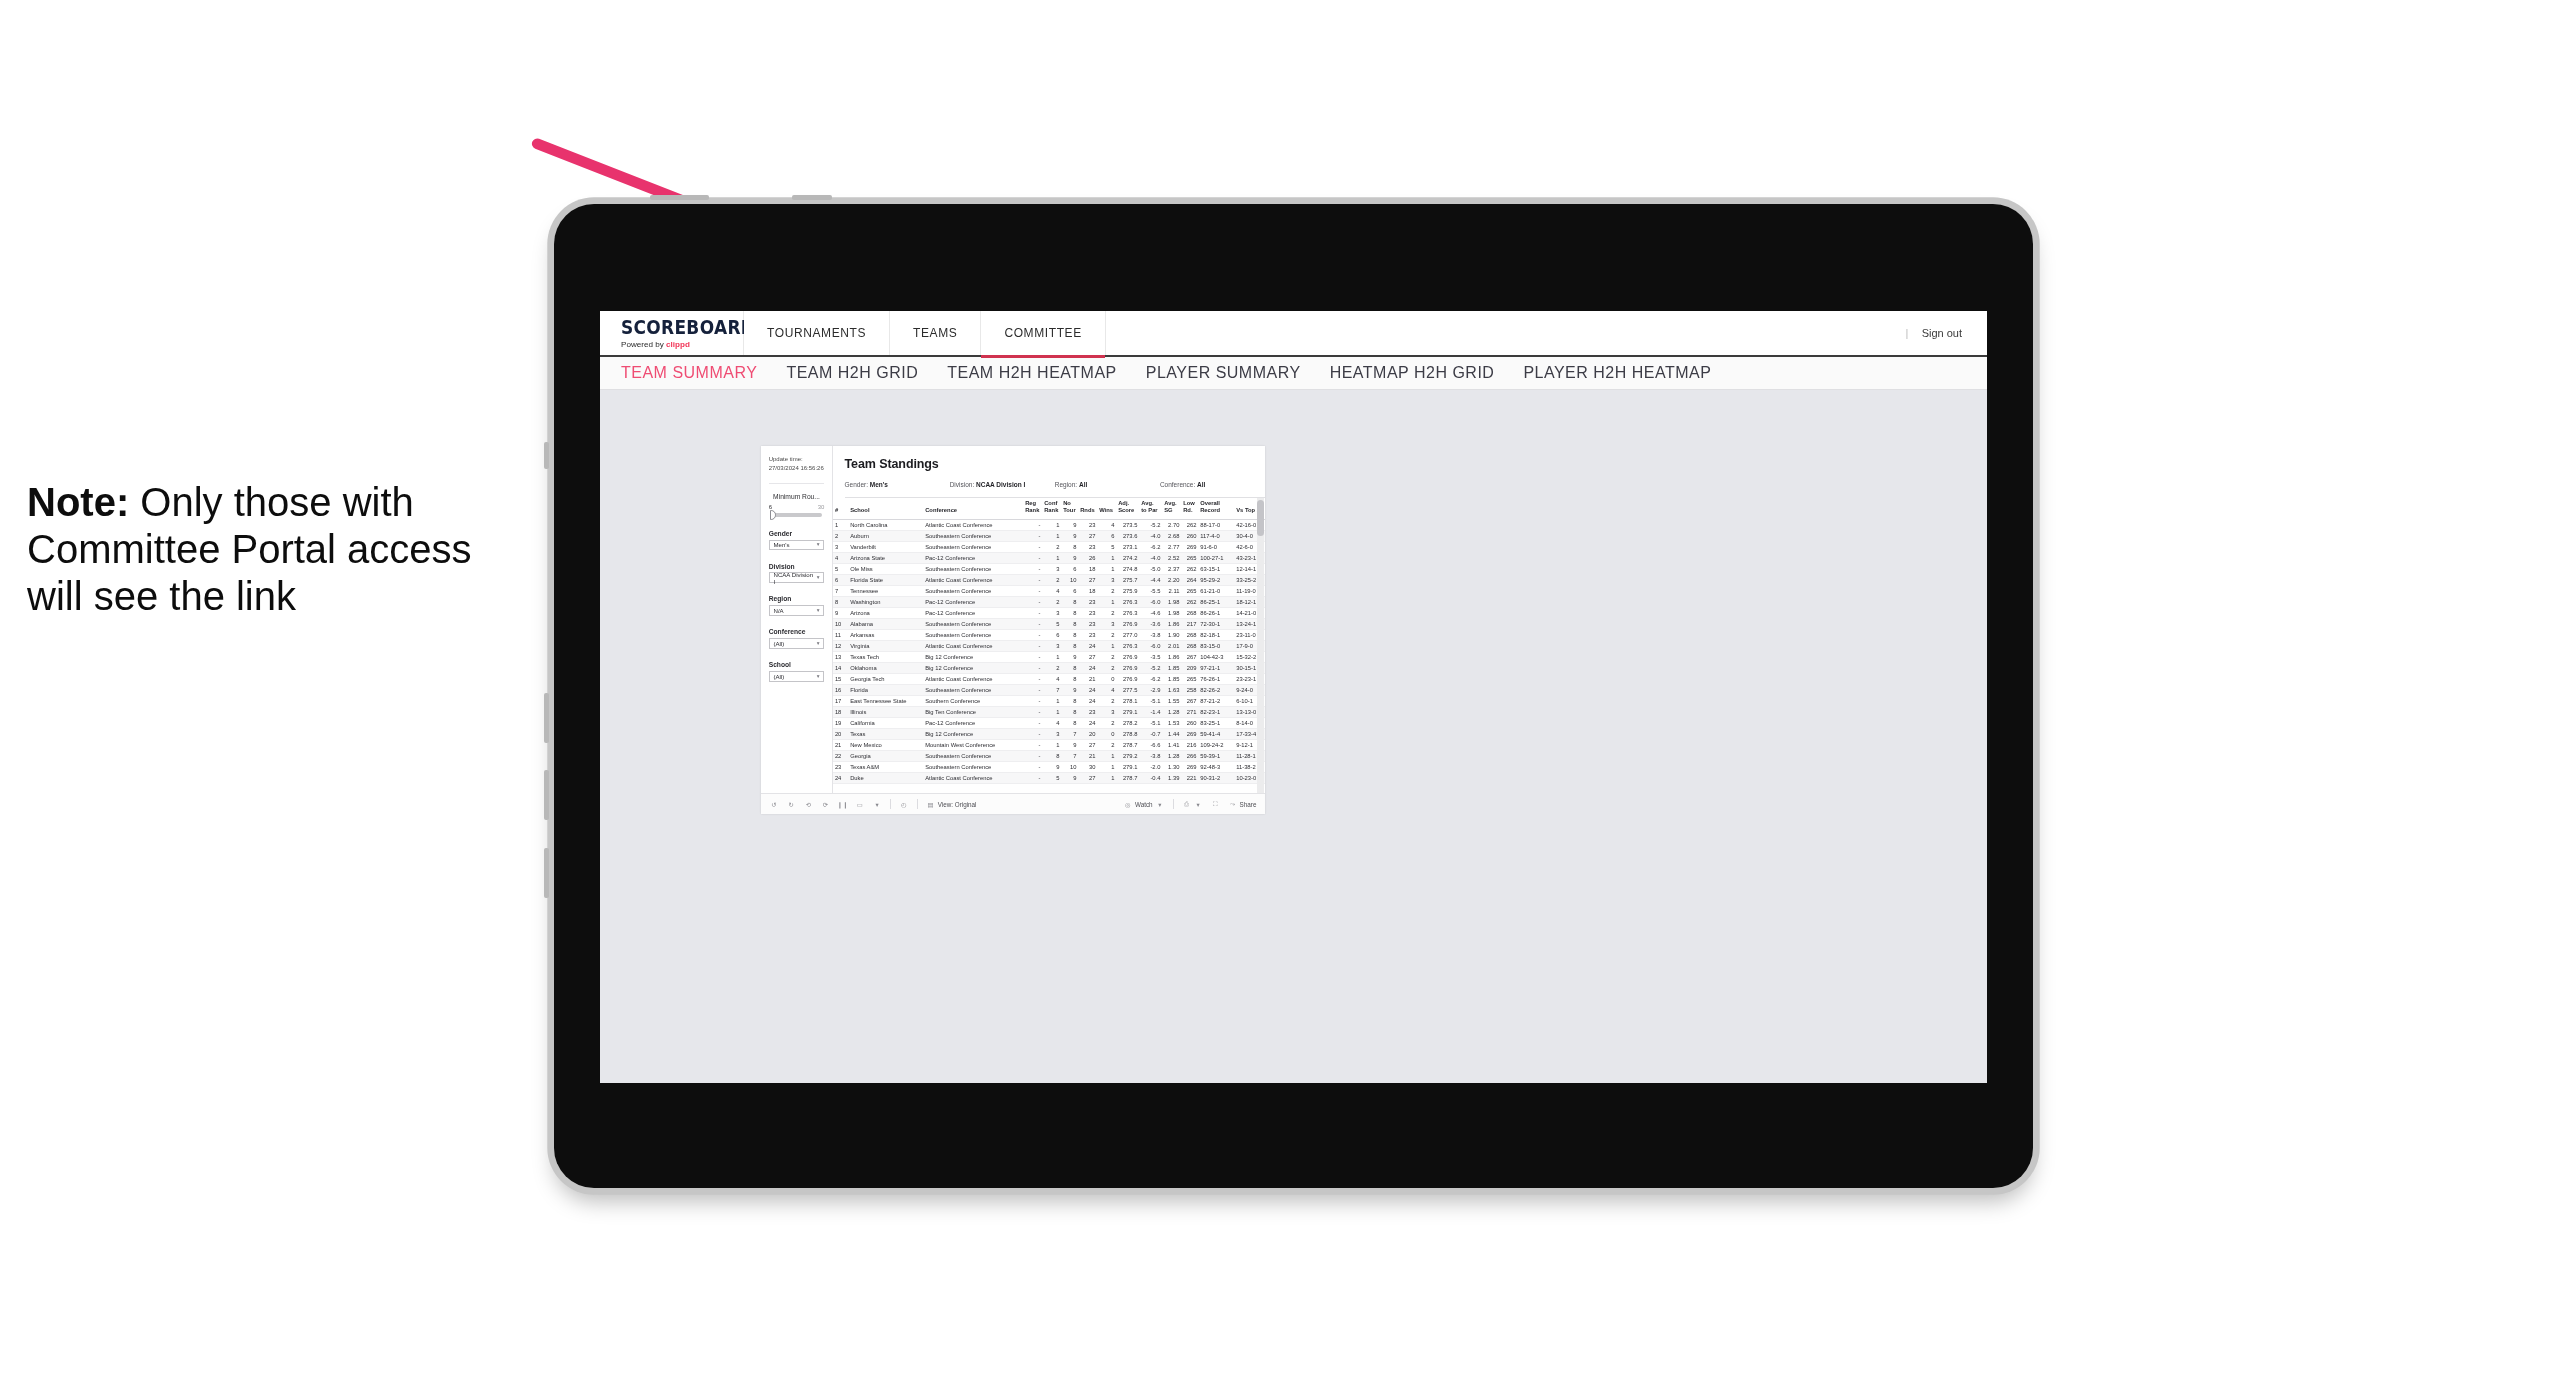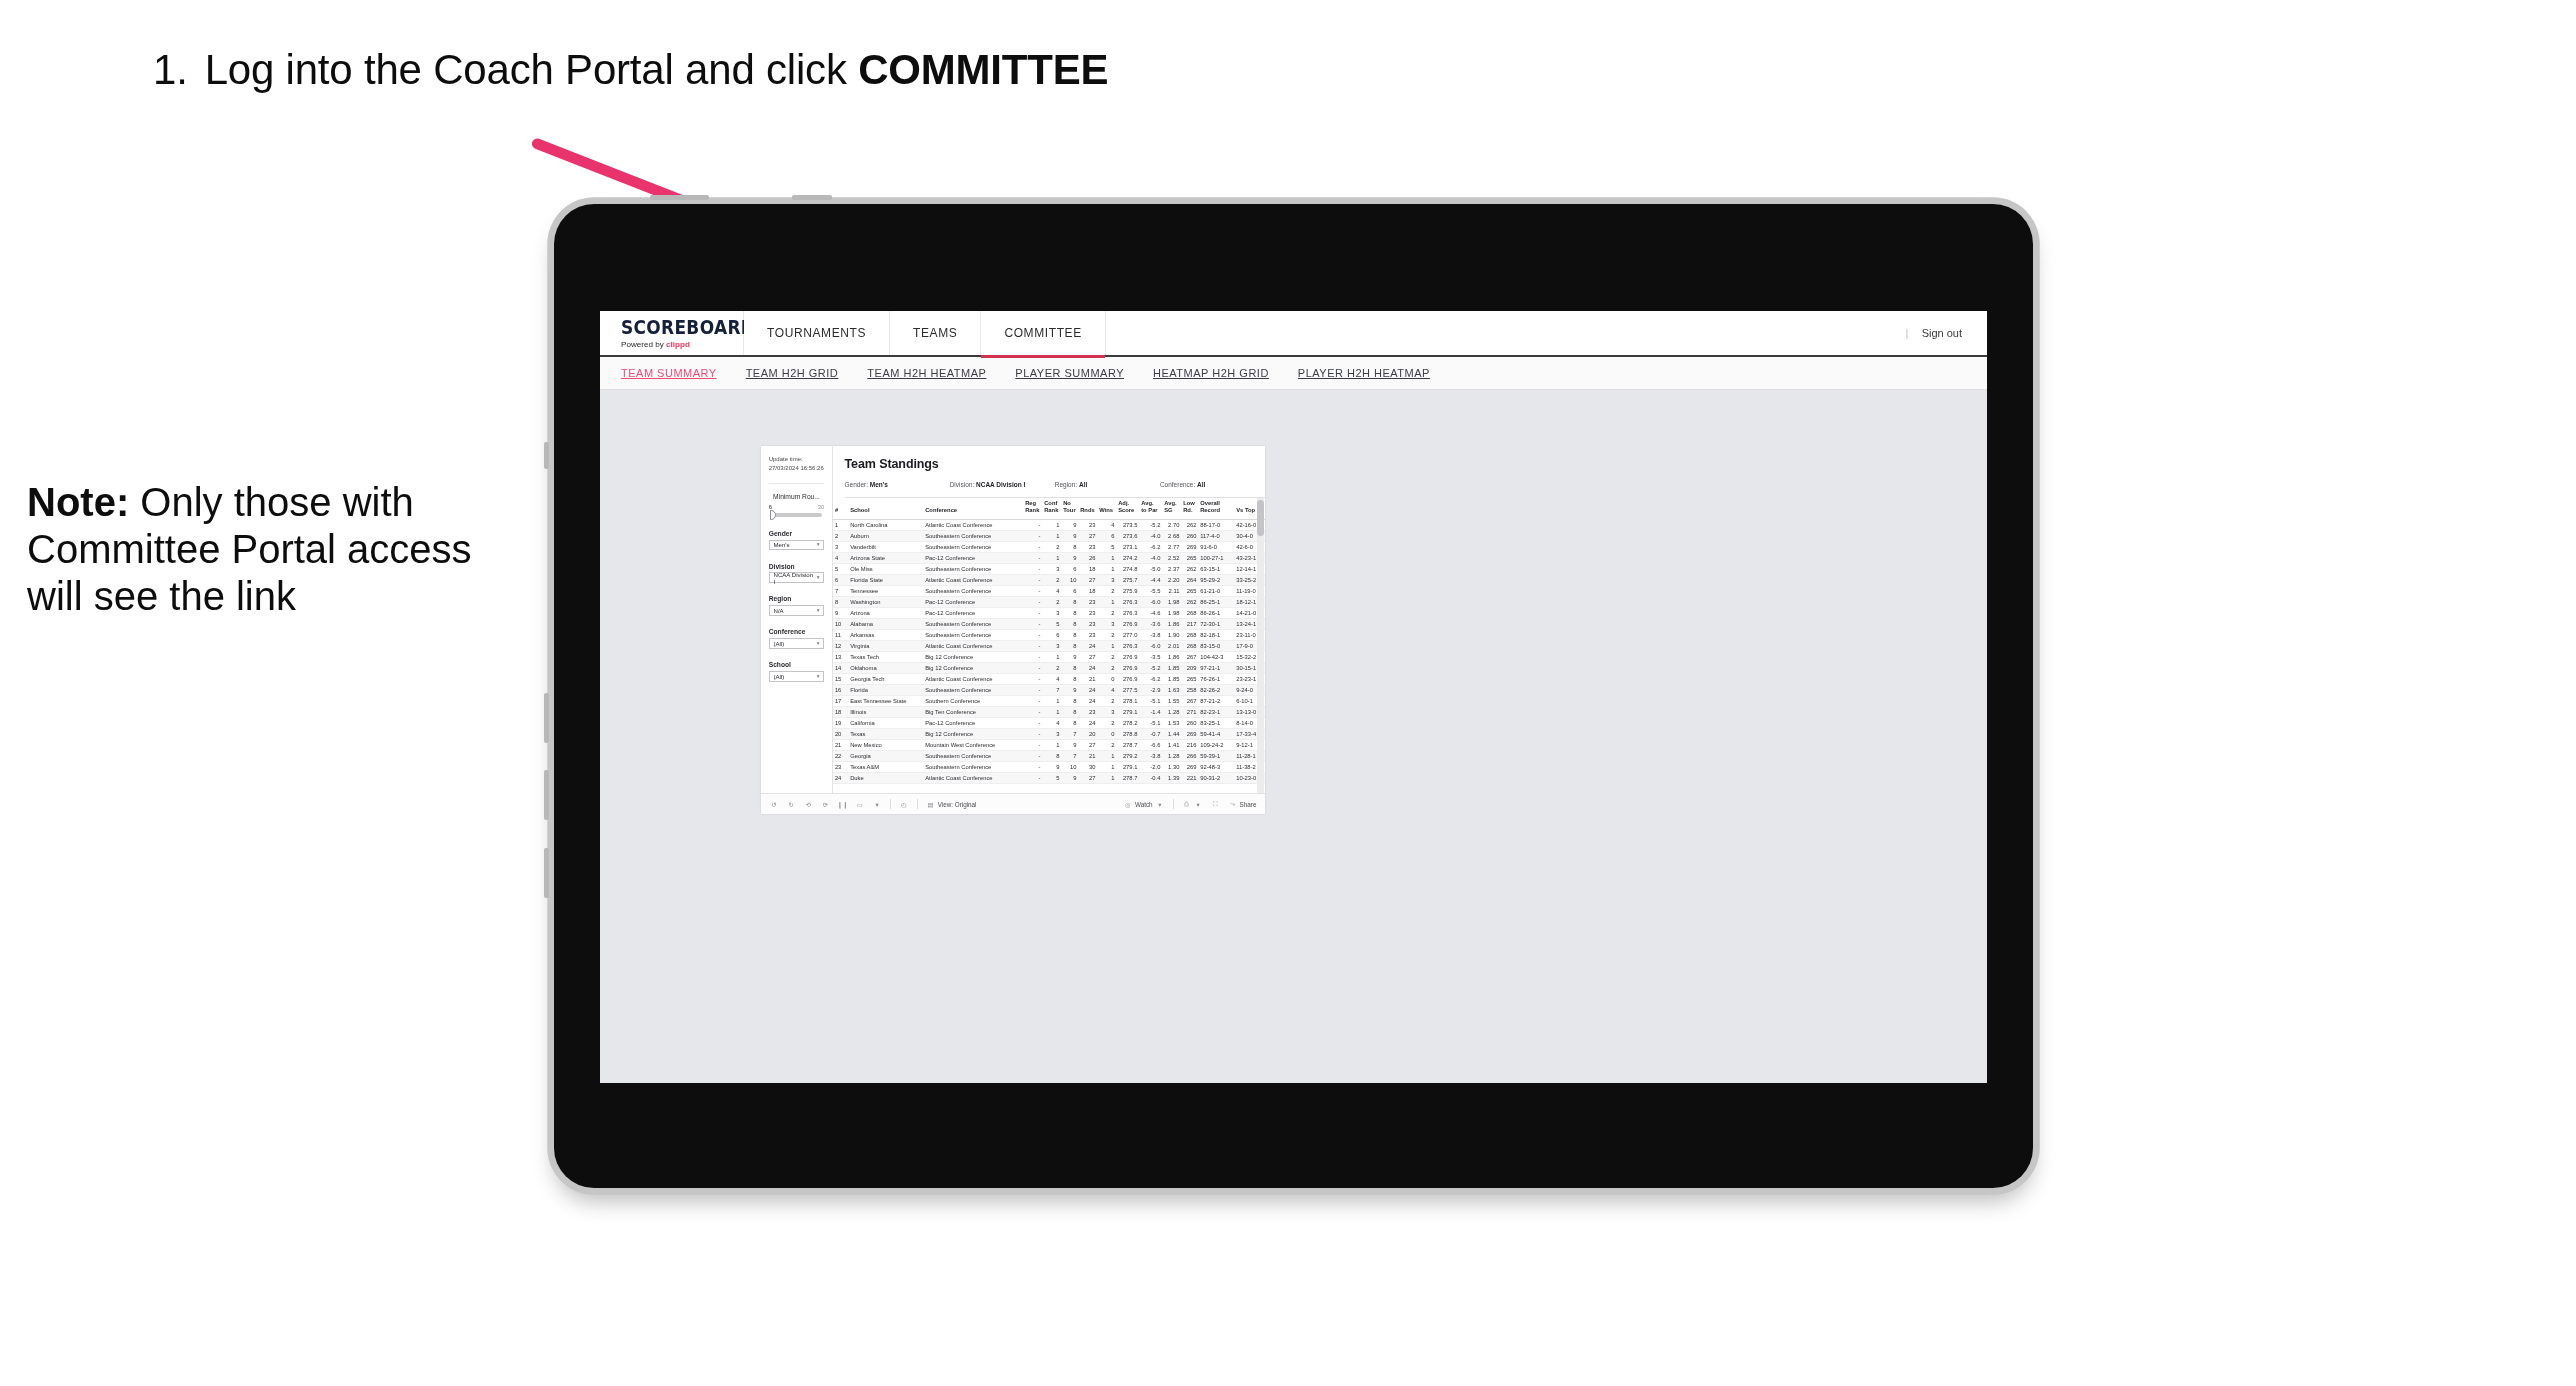--- a/index.html
+++ b/index.html
@@ -89,21 +89,21 @@
     font-size: 11px; color:#3a3a3a;
   }
   .signout-div { color:#bdbdbd; }
   .signout { cursor:pointer; }
 
   
   .subnav {
     height: 33px; background:#fafafa; display:flex; align-items:center;
     padding-left: 21px; gap: 29px; border-bottom: 1px solid #dfdfe2;
   }
-  .subnav-item { font-size: 11px; letter-spacing:0.5px; color:#3c3c46; cursor:pointer;text-decoration:underline; }
+  .subnav-item { font-size: 16px; letter-spacing:0.5px; color:#3c3c46; cursor:pointer; }
   .subnav-item.active { color:#ef4c73; }
 
   
   .viz-wrap { position:relative; width:100%; height: calc(100% - 81px); background:#e6e7eb; }
   .viz-card {
     position:absolute; left: 161px; top: 56px;
     width: 504px; height: 368px;
     background:#ffffff;
     box-shadow: 0 0 1.9px rgba(0,0,0,0.12);
     display:flex; flex-direction: column;
@@ -174,23 +174,20 @@
   .tb-ico { width:8.6px; height:8.6px; display:inline-flex; align-items:center; justify-content:center; color:#8a8a90; cursor:pointer; }
   .tb-sep { width:1px; height:9.6px; background:#dcdce0; }
   .tb-btn { display:flex; align-items:center; gap:2.9px; cursor:pointer; color:#4d4d53; }
   .tb-grow { flex:1; }
 </style>
 </head>
 <body>
 
 <div id="stage">
 
-  <div class="slide-step">
-    <span class="num">1.</span><span>Log into the Coach Portal and click </span><strong>COMMITTEE</strong>
-  </div>
 
   <div class="slide-note">
     <b>Note:</b><span> Only those with Committee Portal access will see the link</span>
   </div>
 
   <svg class="arrow-svg" viewBox="0 0 600 240">
     <line x1="20" y1="30" x2="470" y2="206" stroke="#e8336d" stroke-width="11" stroke-linecap="round"></line>
     <polygon points="492,215 432,186 456,182 470,163" fill="#e8336d"></polygon>
   </svg>
 

